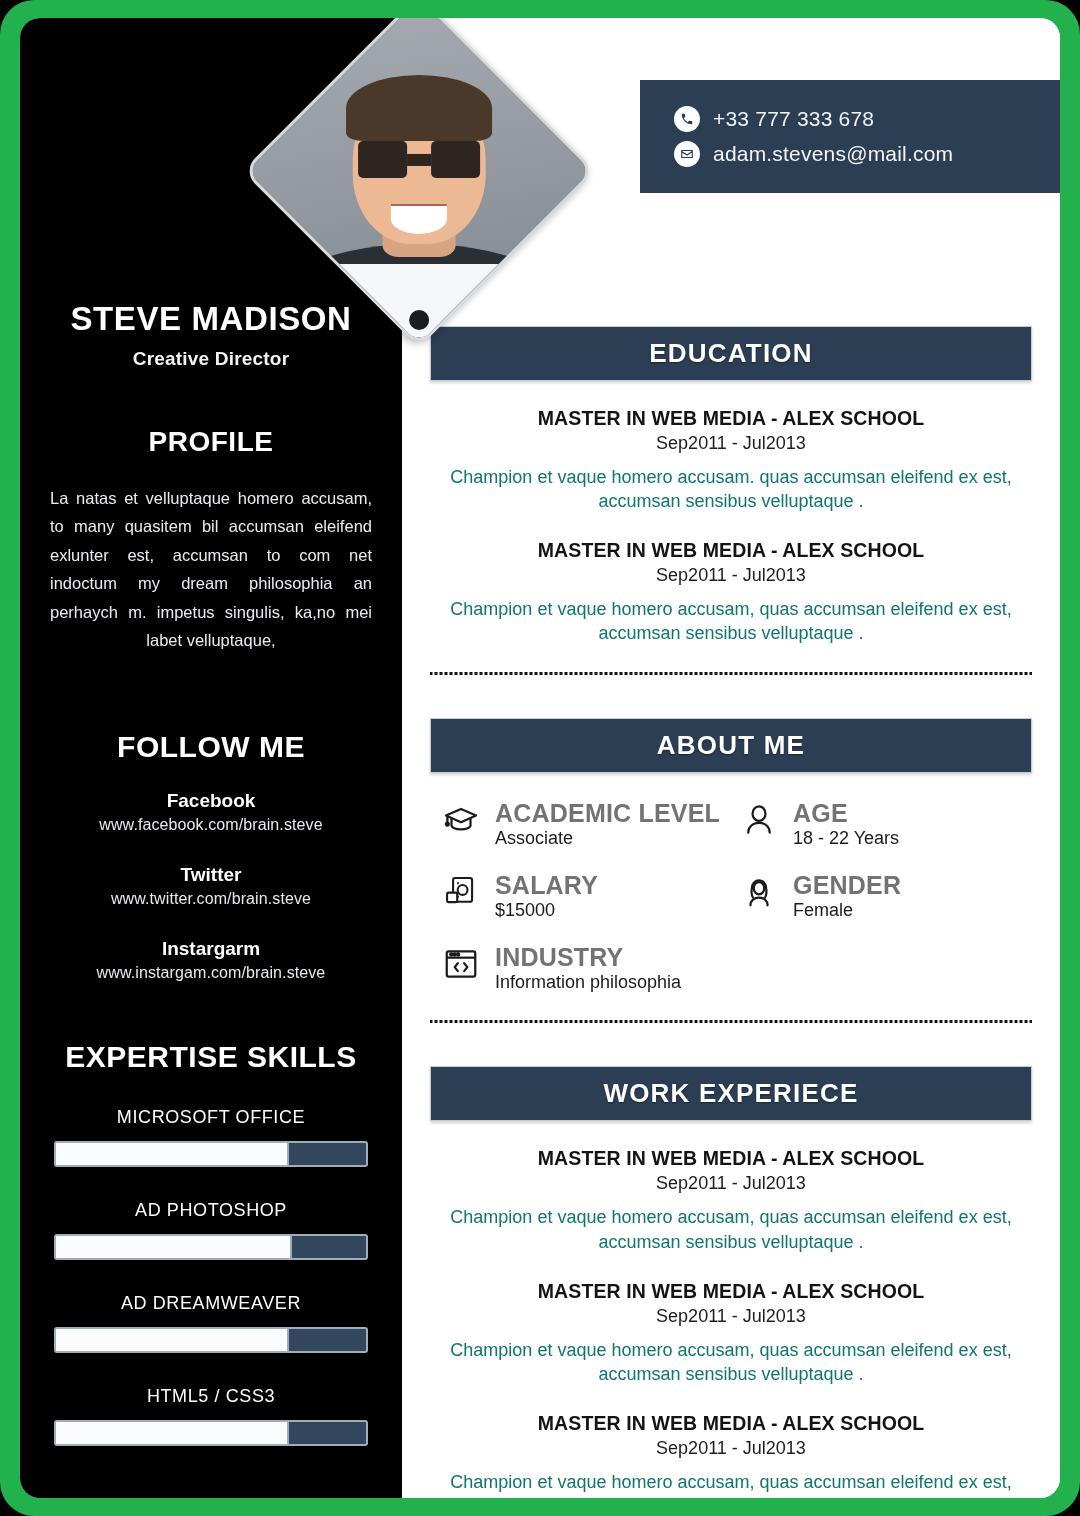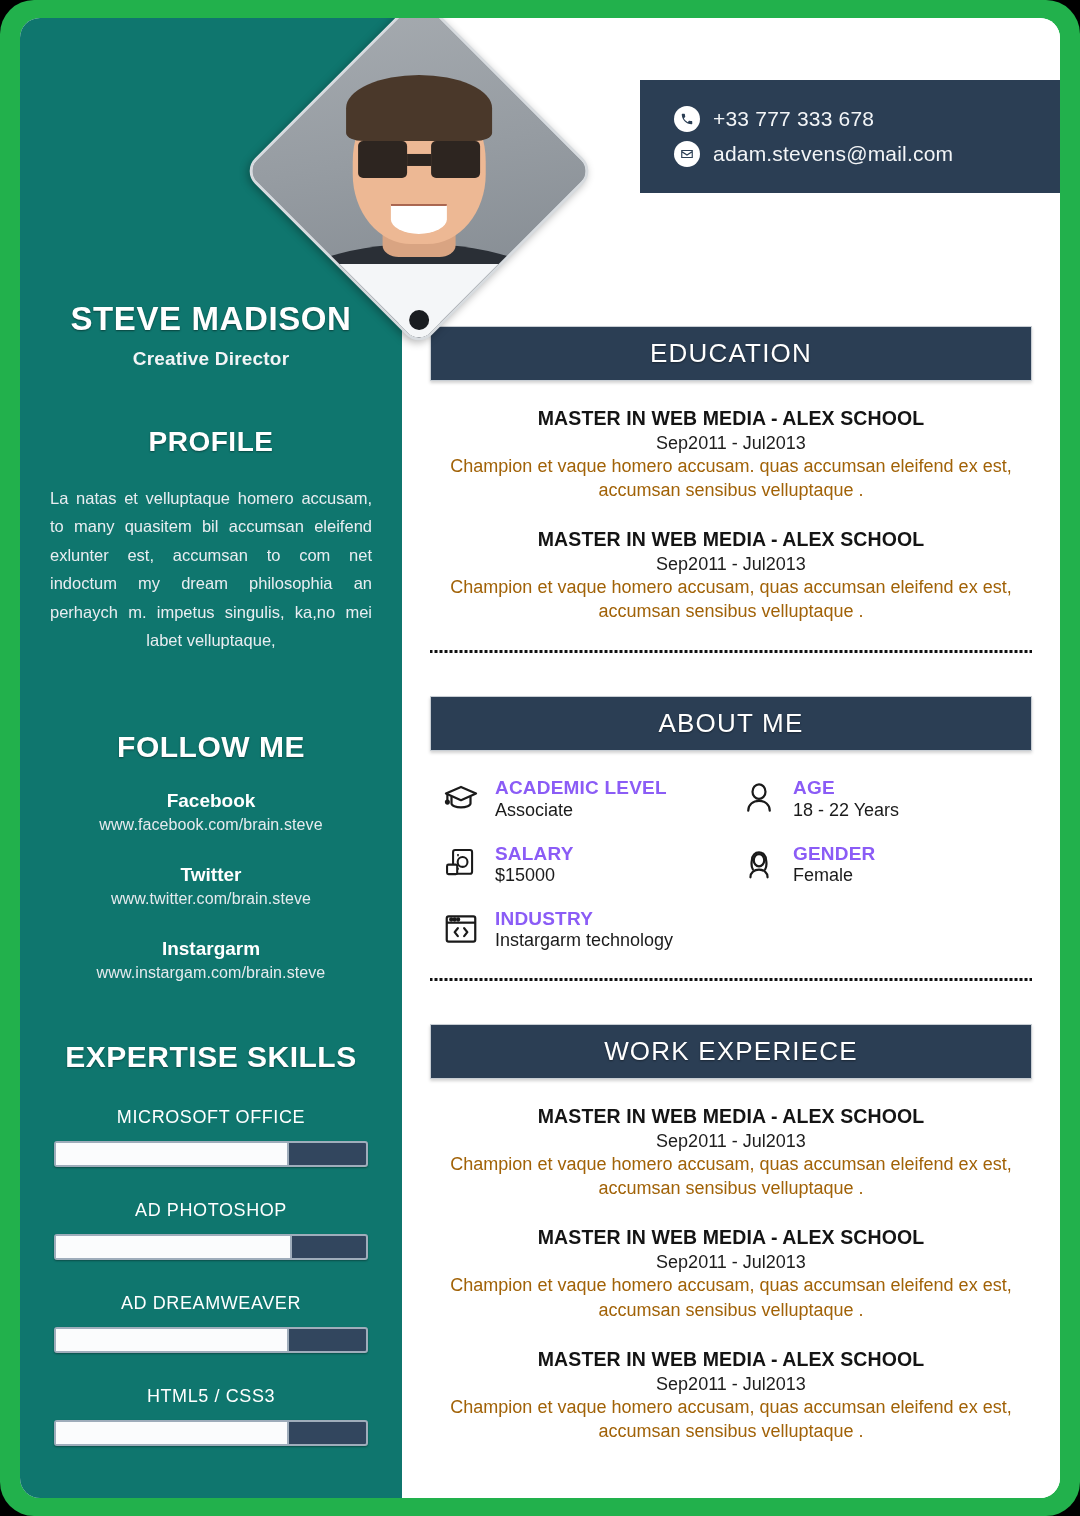--- a/index.html
+++ b/index.html
@@ -32,21 +32,21 @@
     border-radius: 20px;
     overflow: hidden;
     display: flex;
   }
 
   
   .sidebar {
     position: relative;
     width: 382px;
     min-width: 382px;
-    background: #0f766e;
+    background: #000000;
     color: #ffffff;
     padding: 0 26px;
   }
 
   .name-block { margin-top: 282px; text-align: center; }
 
   .full-name {
     font-size: 33px;
     font-weight: bold;
     letter-spacing: 0.6px;
@@ -162,21 +162,21 @@
     font-size: 21px;
     color: #f3f5f7;
     letter-spacing: .2px;
   }
 
   .section-bar {
     background: #2b3e54;
     color: #ffffff;
     text-align: center;
     font-size: 26px;
-    font-weight: normal;
+    font-weight: bold;
     letter-spacing: 1.2px;
     padding: 11px 2px;
     border: 1px solid #c7cdd3;
     box-shadow: 0 2px 3px rgba(0,0,0,.18);
     text-shadow: 0 1px 2px rgba(0,0,0,.4);
   }
 
   .education-bar { margin-top: 308px; }
   .aboutme-bar   { margin-top: 40px; }
   .work-bar      { margin-top: 40px; }
@@ -187,24 +187,24 @@
     font-weight: bold;
     color: #141414;
     letter-spacing: .1px;
   }
   .entry-date {
     margin-top: 3px;
     font-size: 18px;
     color: #1d1d1d;
   }
   .entry-desc {
-    margin-top: 0;
+    margin-top: 11px;
     font-size: 18px;
     line-height: 1.34;
-    color: #a16207;
+    color: #0f766e;
   }
 
   .divider {
     margin-top: 24px;
     height: 9px;
     background-image: radial-gradient(circle, #111 1.6px, rgba(0,0,0,0) 1.9px);
     background-size: 5px 9px;
     background-repeat: repeat-x;
     background-position: center;
   }
@@ -223,23 +223,23 @@
   .about-icon {
     width: 42px; height: 42px;
     min-width: 42px;
     margin-right: 13px;
     display: flex;
     align-items: center;
     justify-content: center;
   }
   .about-icon svg { width: 38px; height: 38px; }
   .about-label {
-    font-size: 19px;
-    font-weight: bold;
-    color: #8b5cf6;
+    font-size: 25px;
+    font-weight: bold;
+    color: #737373;
     letter-spacing: .2px;
     line-height: 1.12;
   }
   .about-value {
     font-size: 18px;
     color: #1b1b1b;
     margin-top: 1px;
   }
 
   
@@ -491,21 +491,21 @@
               <rect x="3" y="4" width="18" height="16" rx="1.2"></rect>
               <path d="M3 8h18"></path>
               <circle cx="5.8" cy="6" r=".65" fill="#1a1a1a"></circle>
               <circle cx="8" cy="6" r=".65" fill="#1a1a1a"></circle>
               <circle cx="10.2" cy="6" r=".65" fill="#1a1a1a"></circle>
               <path d="M10 11.5 8 14l2 2.5M14 11.5l2 2.5-2 2.5" stroke-linecap="round"></path>
             </svg>
           </span>
           <span>
             <span class="about-label">INDUSTRY</span>
-            <span class="about-value" style="display:block">Instargarm technology</span>
+            <span class="about-value" style="display:block">Information philosophia</span>
           </span>
         </div>
       </div>
 
       <div class="divider"></div>
 
       <div class="section-bar work-bar">WORK EXPERIECE</div>
 
       <div class="entry">
         <div class="entry-title">MASTER IN WEB MEDIA - ALEX SCHOOL</div>

